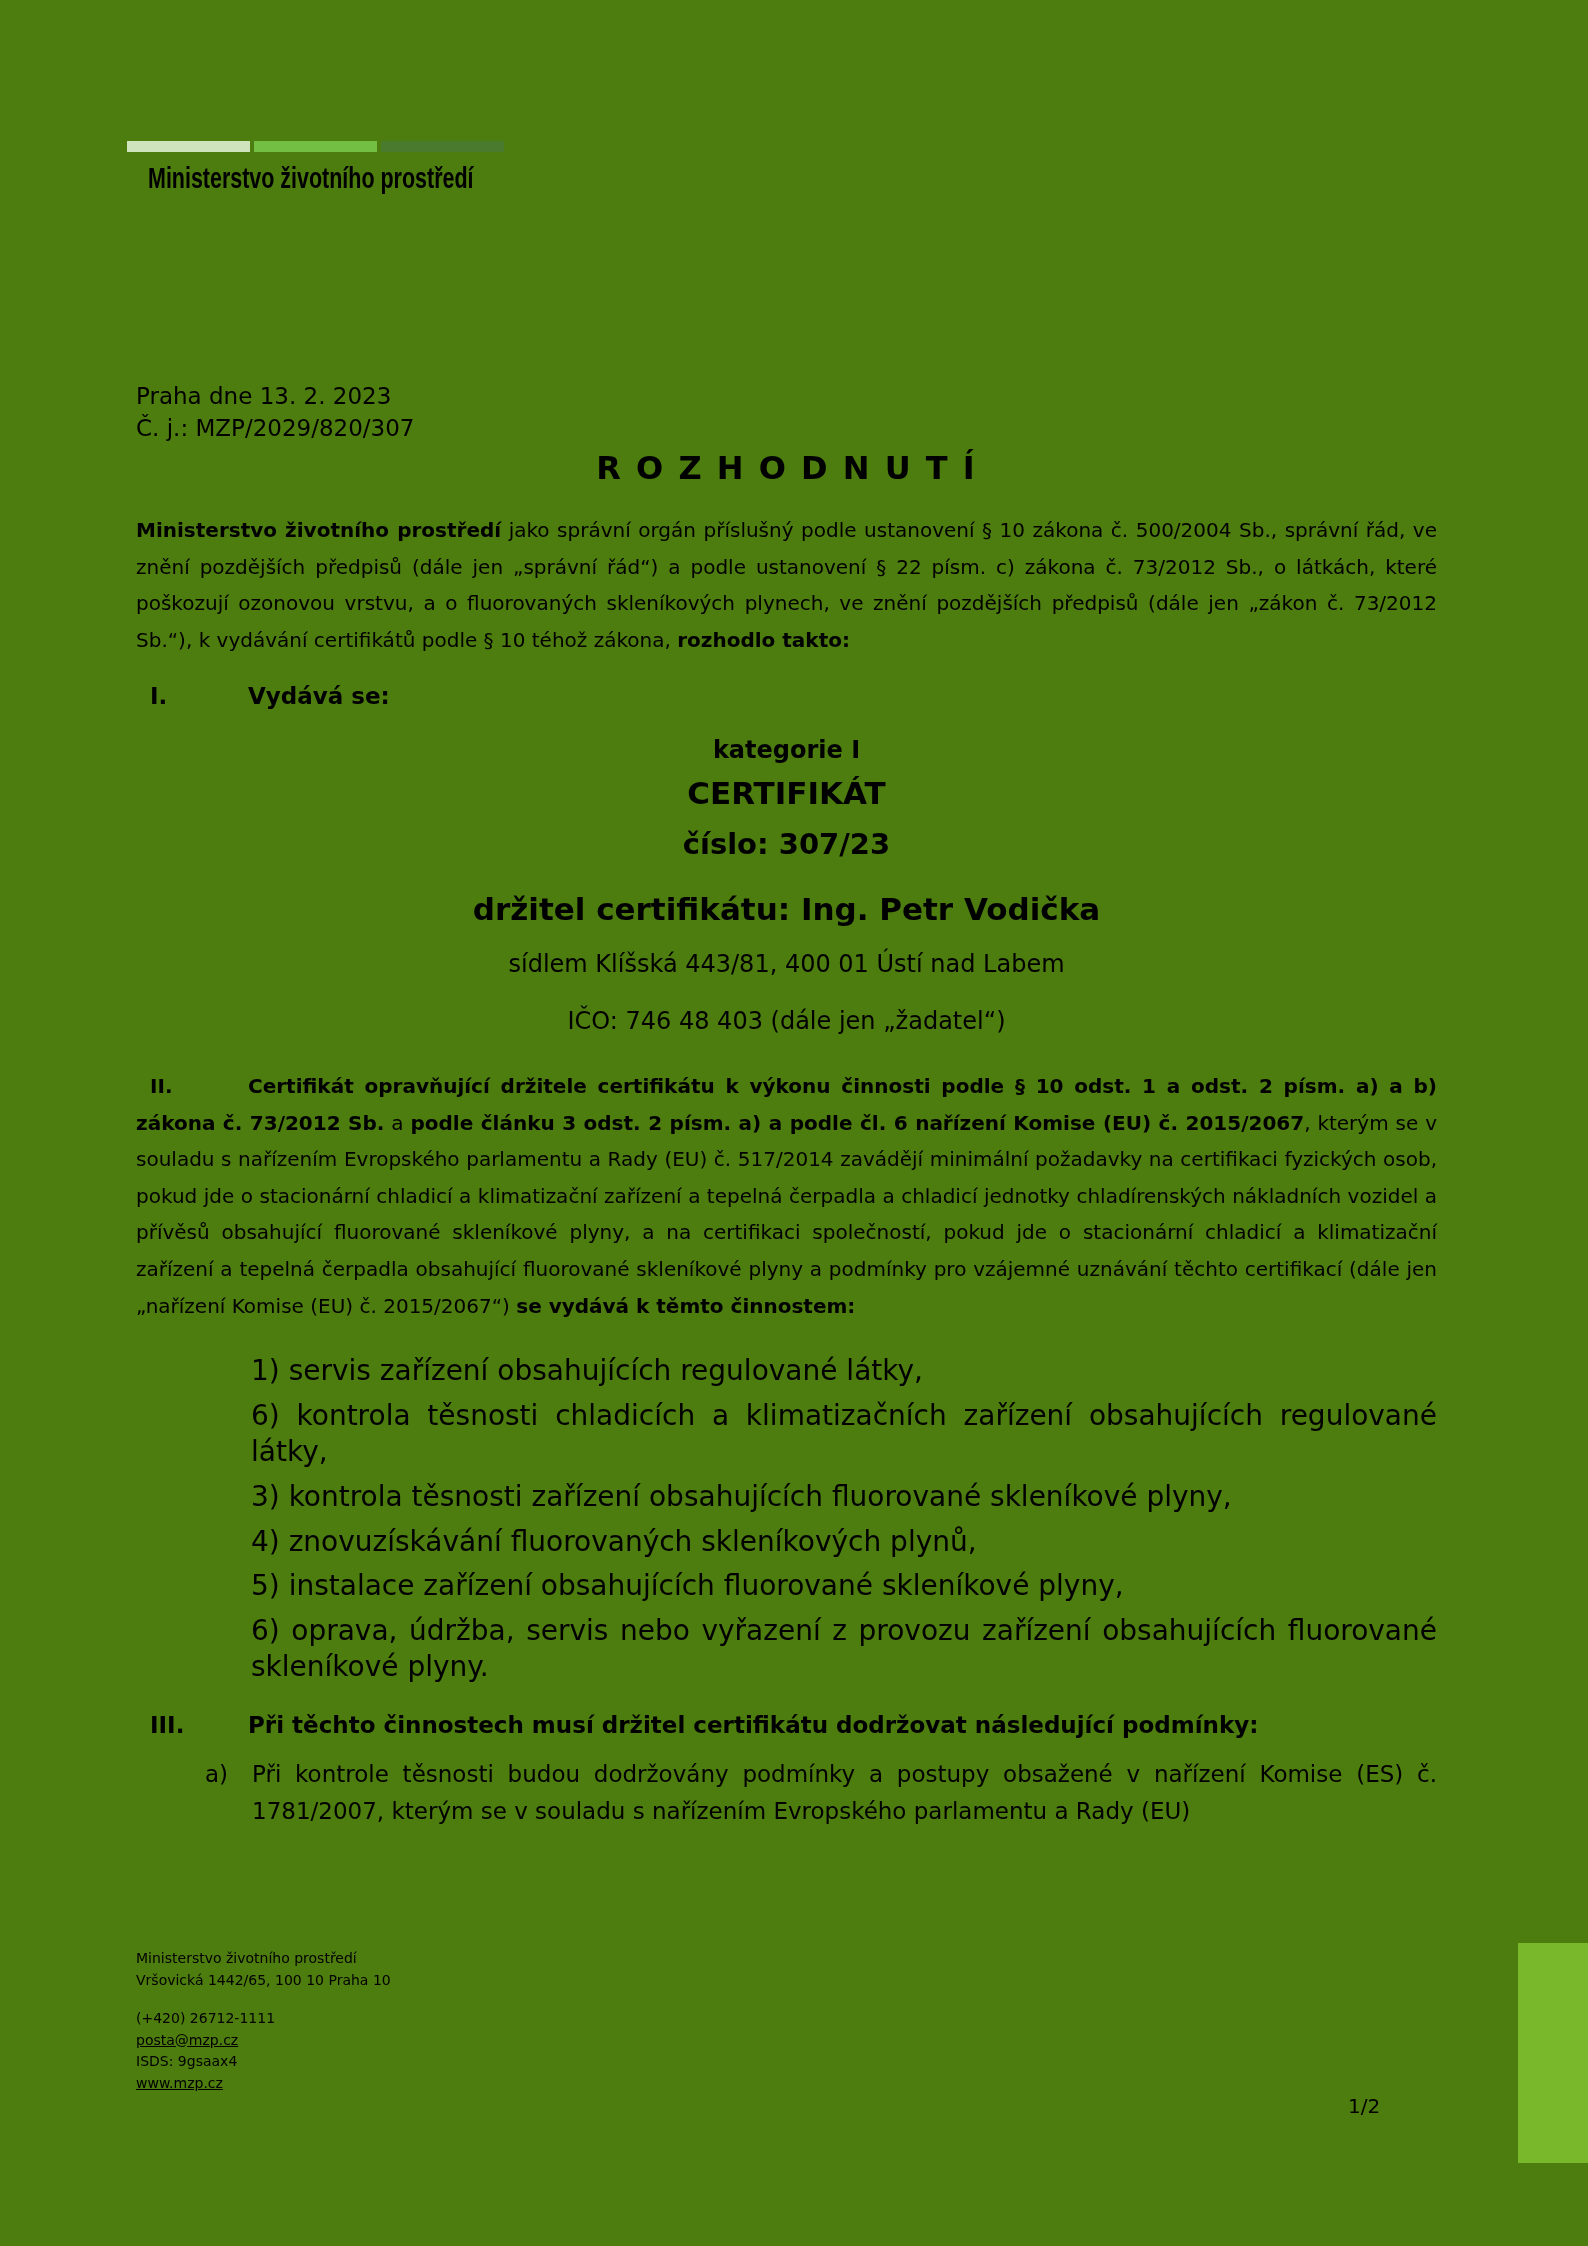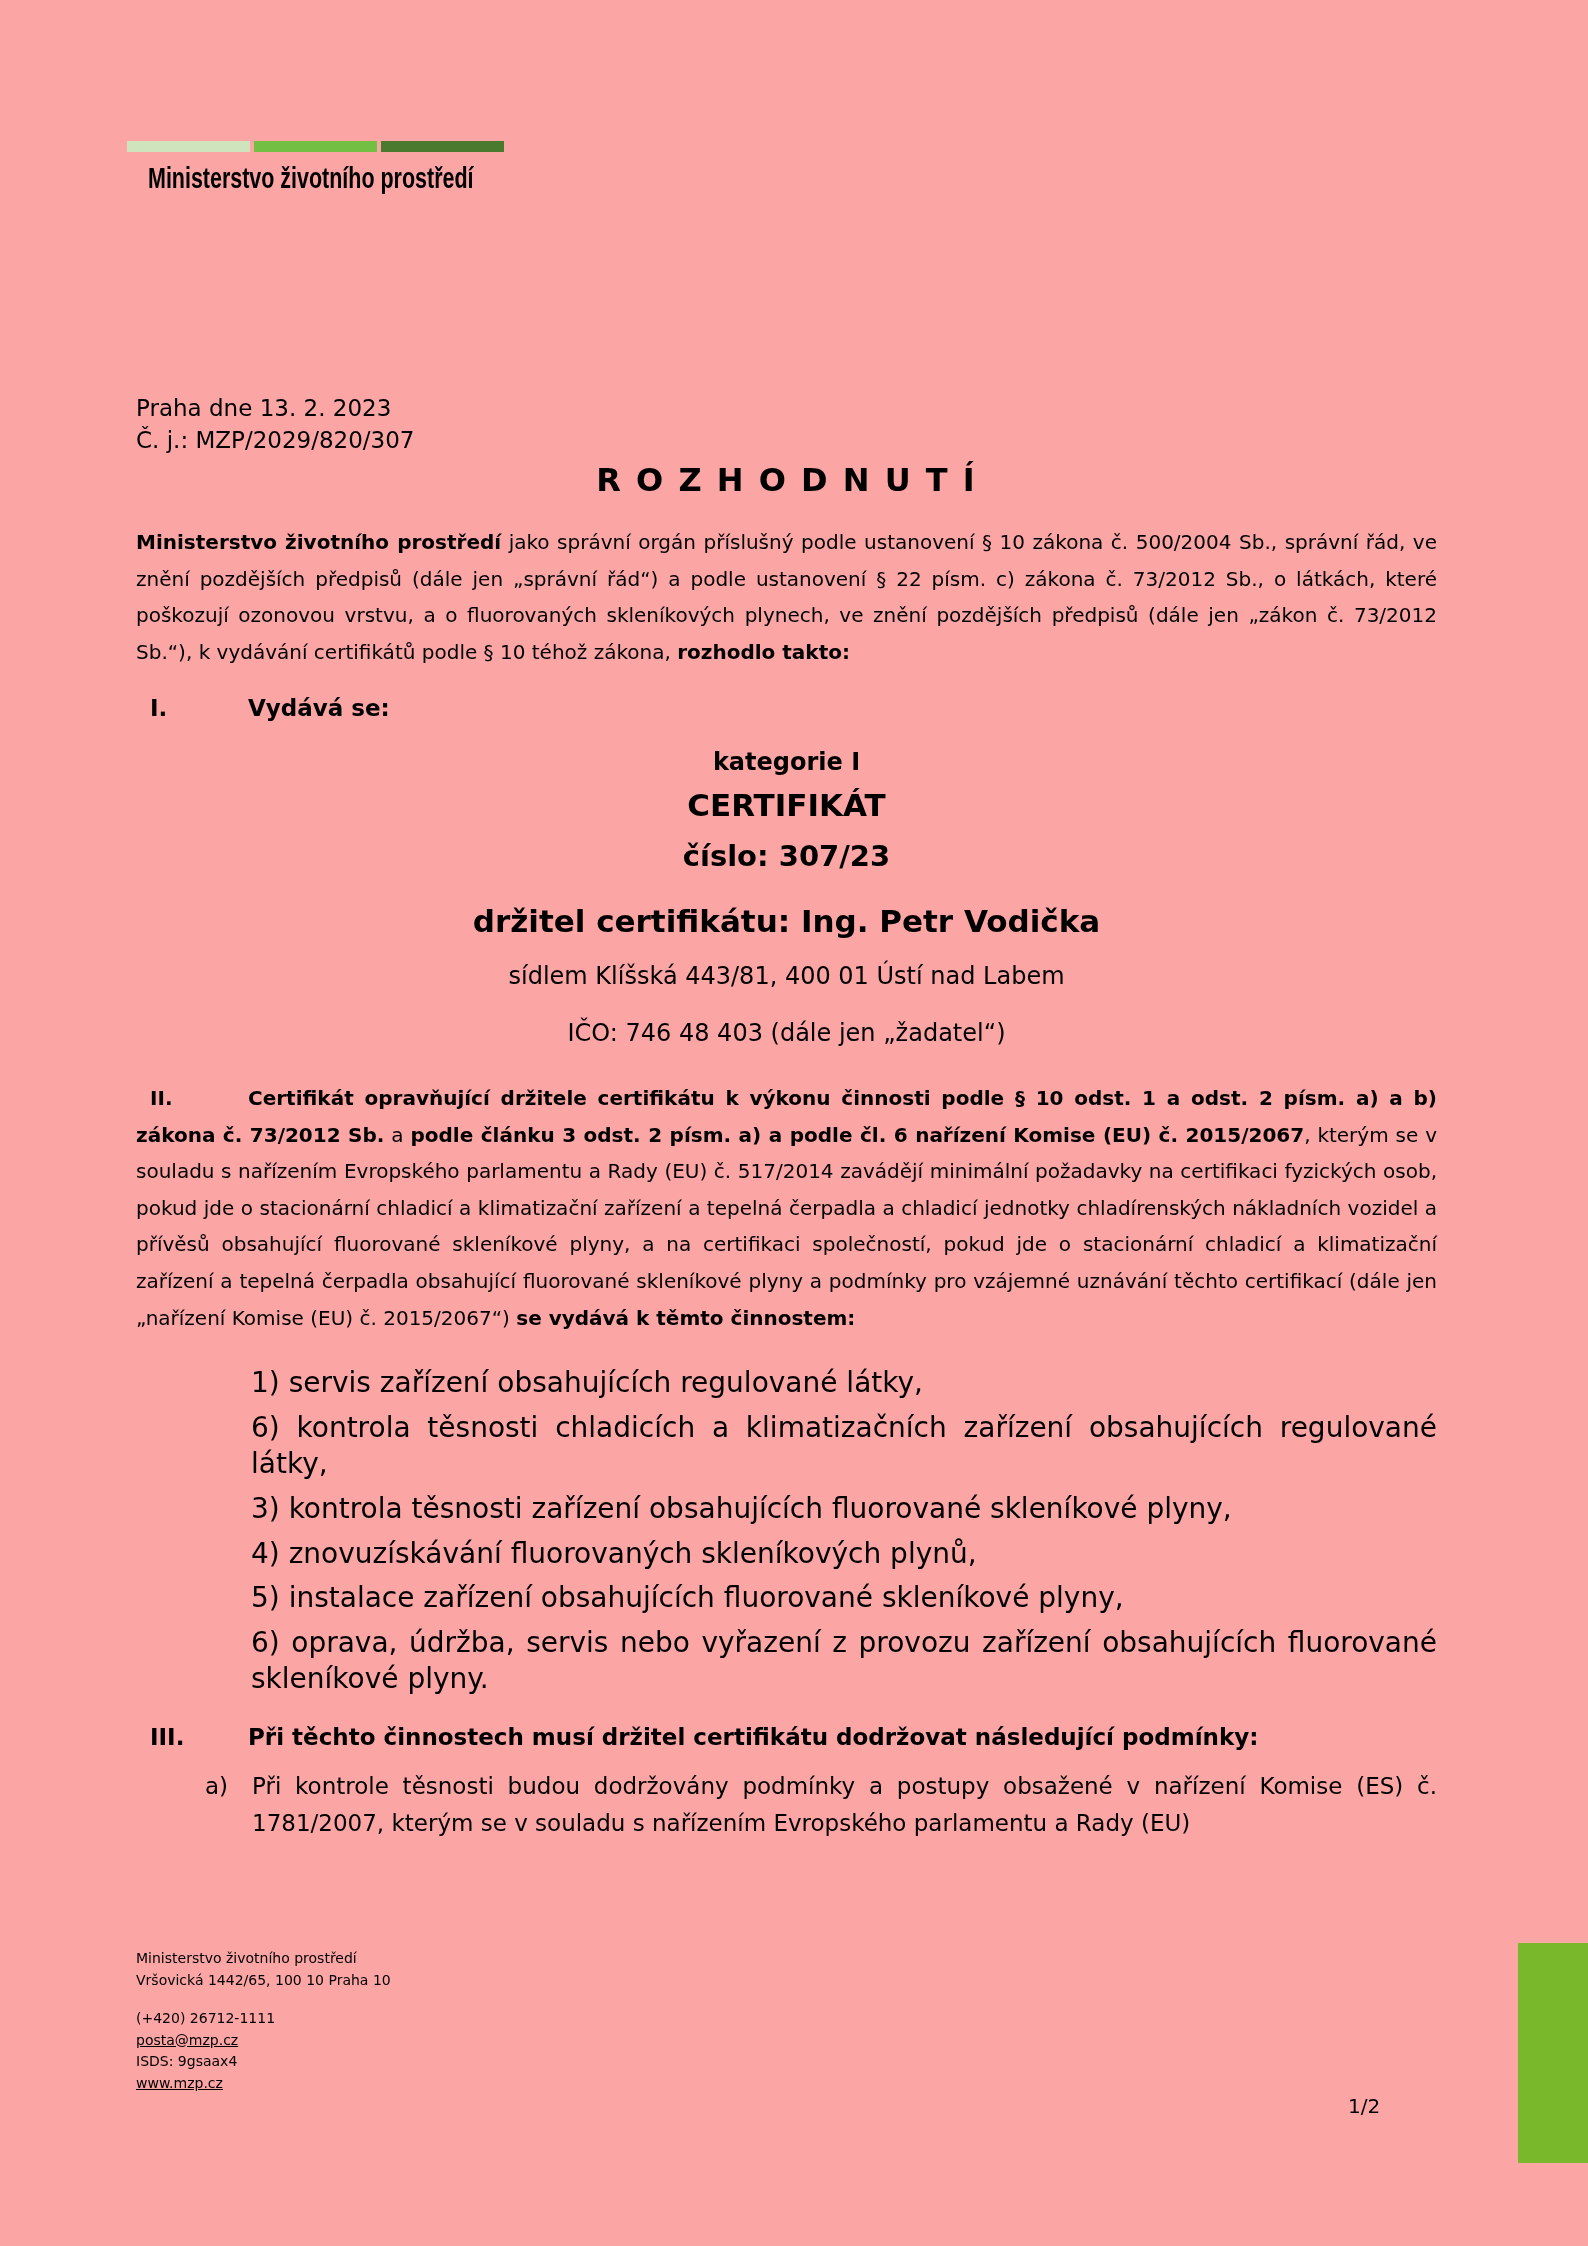--- a/index.html
+++ b/index.html
@@ -1,39 +1,39 @@
 <!DOCTYPE html>
 <html lang="cs" style="--bar-light: #cfe3bd; --bar-mid: #72bf44; --bar-dark: #4a7a2e; --corner-block: #78b82a;"><head>
 <meta charset="utf-8">
 <style>
   html,body{margin:0;padding:0;background:#ffffff;}
   .page{
     position:relative;
     width:1588px;
     height:2246px;
-    background:#fca5a5;
+    background:#4d7c0f;
     font-family:"DejaVu Sans",sans-serif;
     color:#000;
     overflow:hidden;
   }
   
   .logo{position:absolute;top:0;left:0;}
   .logo-bars{position:absolute;top:141px;left:127px;display:flex;gap:4px;}
   .logo-bars .bar{height:11px;width:123px;}
   .bar1{background:var(--bar-light,#cfe3bd);}
   .bar2{background:var(--bar-mid,#72bf44);}
   .bar3{background:var(--bar-dark,#4a7a2e);}
   .logo-title{
     position:absolute;top:161px;left:148px;
     font-family:"Liberation Sans",sans-serif;
     font-weight:bold;font-size:29px;line-height:34px;white-space:nowrap;
     transform:scaleX(0.74);transform-origin:0 0;letter-spacing:0;
   }
   
-  .content{padding:380px 151px 0 136px;margin-top:12px;}
+  .content{padding:380px 151px 0 136px;}
   .content p{margin:0;}
   .date-block p{font-size:23px;line-height:32px;}
   .doc-title{
     margin-top:2px !important;
     text-align:center;font-weight:bold;font-size:32px;line-height:44px;letter-spacing:2px;
   }
   .body-par{font-size:20px;line-height:36.6px;text-align:justify;}
   .intro{margin-top:22px !important;}
   .b{font-weight:bold;}
   .section-head{font-size:23px;line-height:36.6px;font-weight:bold;}

